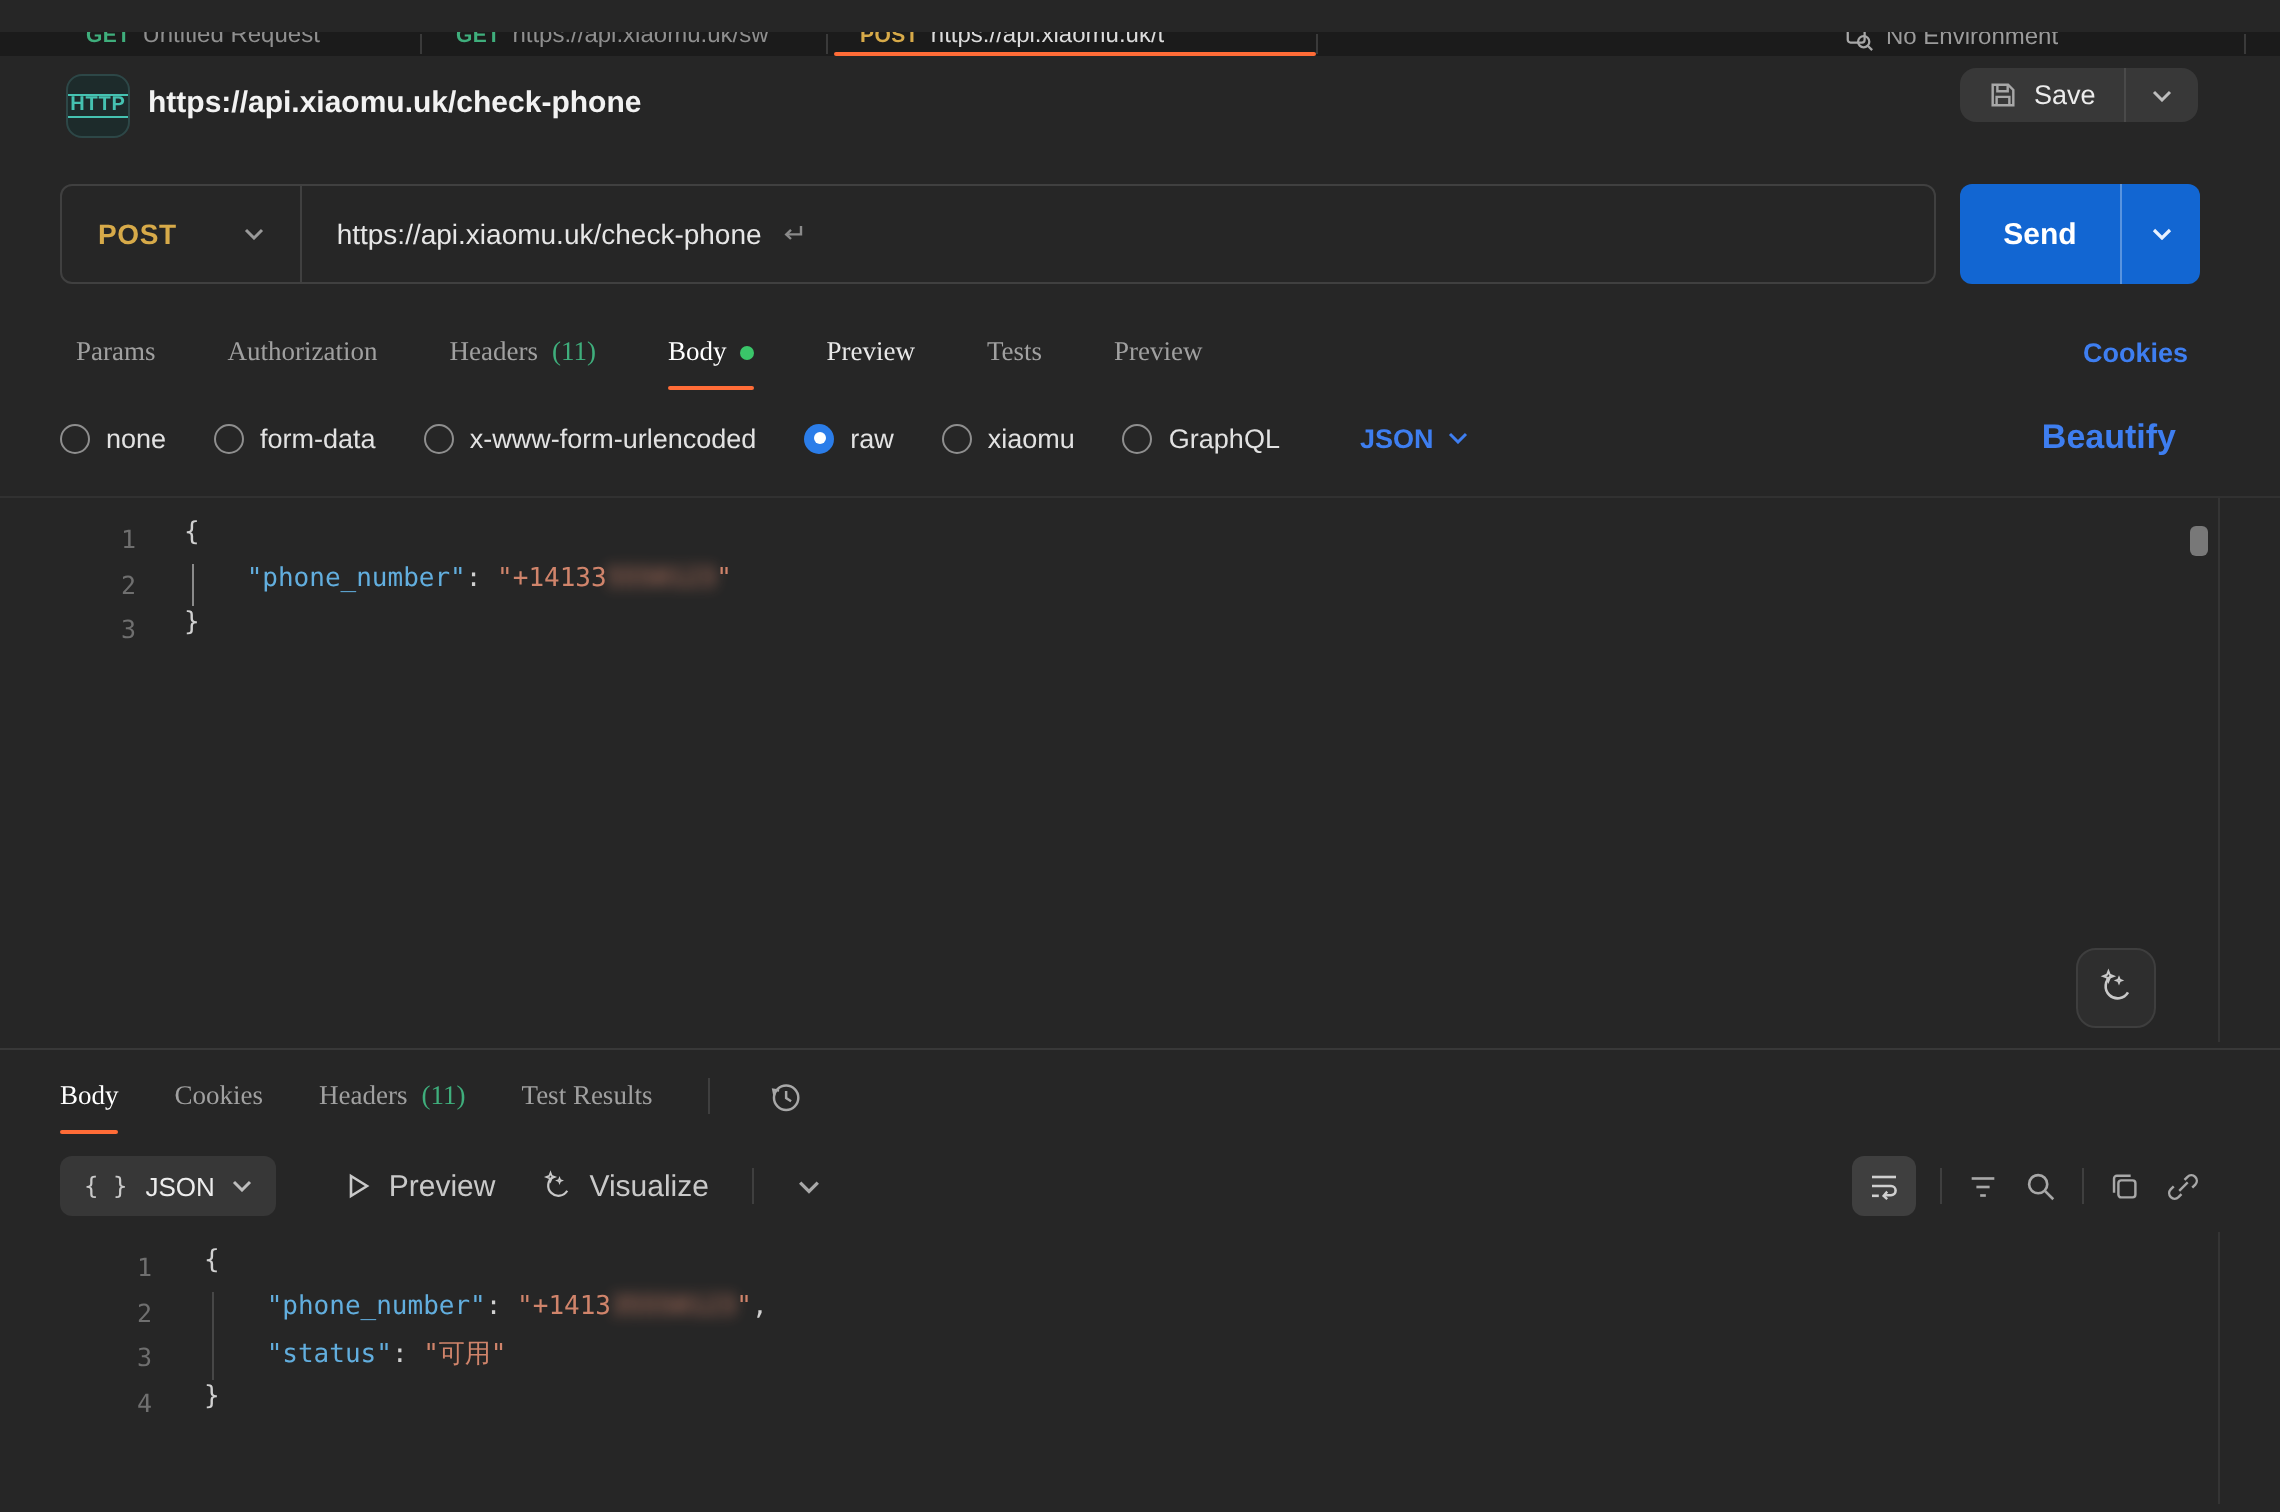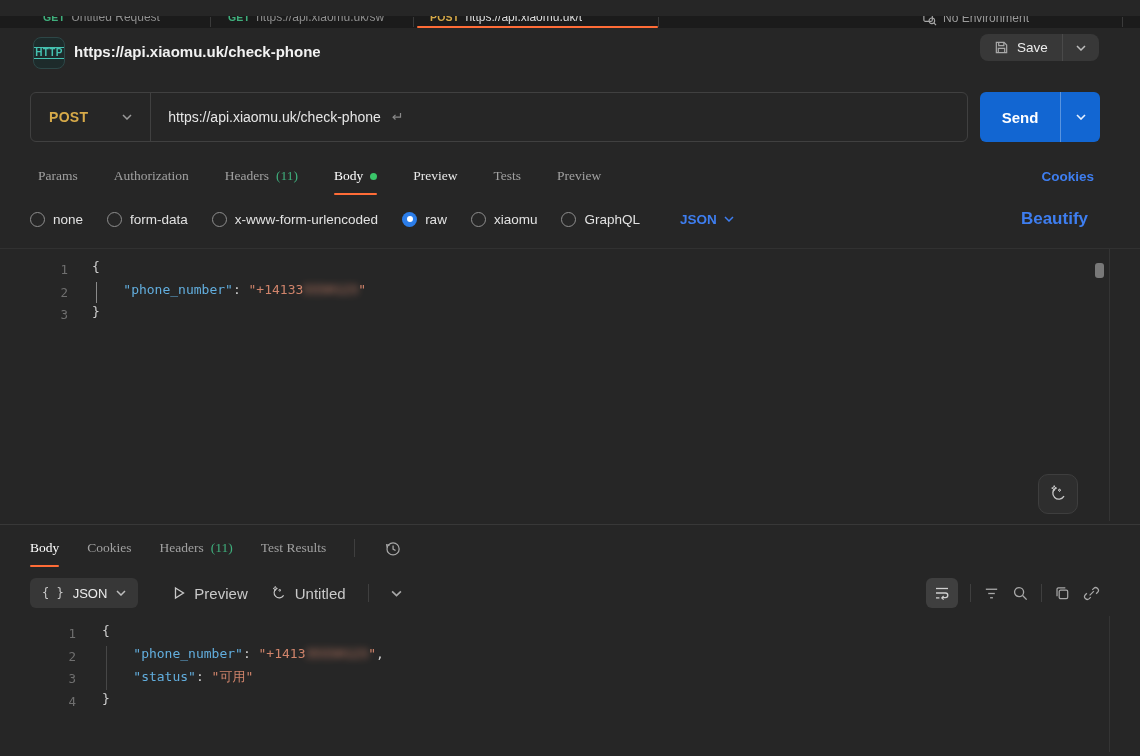--- a/index.html
+++ b/index.html
@@ -320,21 +320,21 @@
         <path d="M3.5 2l8 5-8 5z"></path>
       </svg>
     <span>Preview</span>
   </div>
   <div class="tool-item">
     <svg width="17" height="17" viewBox="0 0 20 20" fill="none" stroke="currentColor" stroke-width="1.3">
       <path d="M16 12.2a6 6 0 1 1-8.4-8.1"></path>
       <path d="M6.2 1.6l.7 1.8 1.8.7-1.8.7-.7 1.8-.7-1.8-1.8-.7 1.8-.7z" stroke-width="1"></path>
       <path d="M11.5 4.8l.4 1 1 .4-1 .4-.4 1-.4-1-1-.4 1-.4z" stroke-width="0.9"></path>
     </svg>
-    <span>Untitled</span>
+    <span>Visualize</span>
   </div>
   <div class="vdiv"></div>
   <div class="icon-btn">
     <svg width="11" height="7" viewBox="0 0 10 6" fill="none" stroke="currentColor" stroke-width="1.5">
         <path d="M1 1l4 4 4-4"></path>
       </svg>
   </div>
   <div class="resp-tools-right">
     <div class="sq-btn active">
       <svg width="16" height="16" viewBox="0 0 16 16" fill="none" stroke="currentColor" stroke-width="1.3">

